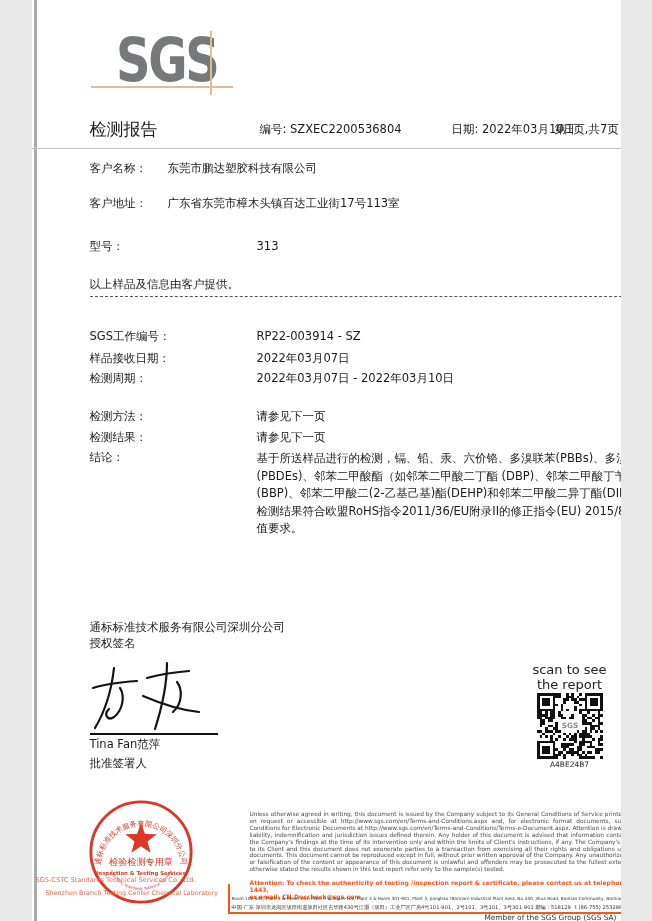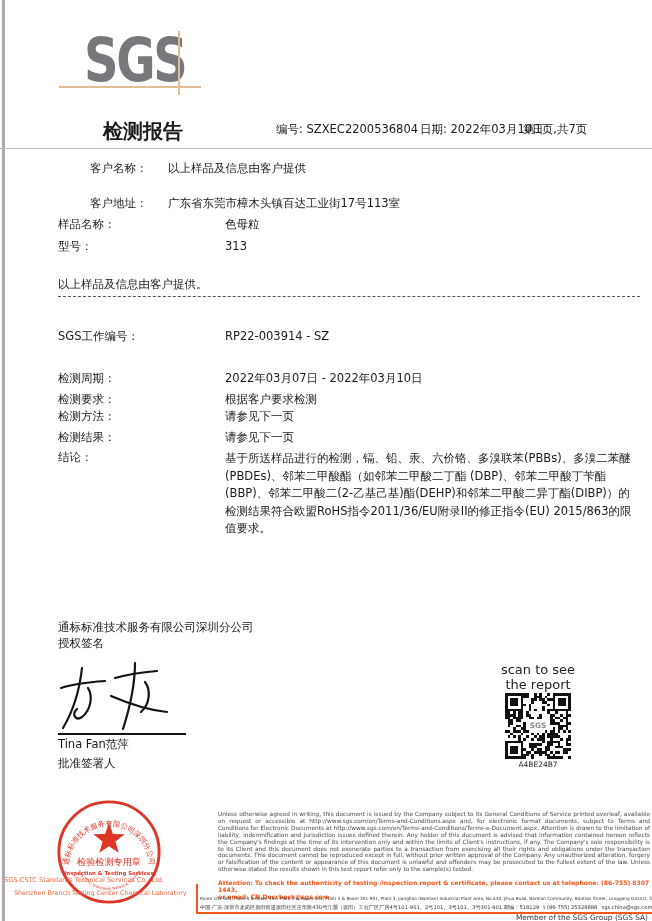--- a/index.html
+++ b/index.html
@@ -1,43 +1,43 @@
 <!DOCTYPE html>
 <html><head>
 <meta charset="utf-8">
 <style>
   * { margin:0; padding:0; box-sizing:border-box; }
   html,body { background:#e8e8e8; }
   #page {
-    position:relative; width:652px; height:921px; margin:0 auto;
+    position:relative; width:589px; height:921px; margin:0 auto;
     background:#ffffff; overflow:hidden;
     font-family:"DejaVu Sans", sans-serif; color:#1a1a1a;
   }
   .edge-line { position:absolute; left:2px; top:0; width:3px; height:921px; background:#aaaaaa; }
 
   
   .logo {
     position:absolute; left:84px; top:30px; font-size:60px; font-weight:bold;
     color:#77787b; line-height:1; letter-spacing:-3px;
     transform:scaleX(0.80); transform-origin:left top;
   }
   .logo-hline { position:absolute; left:59px; top:86px; width:142px; height:2px; background:#e3bd92; }
   .logo-vline { position:absolute; left:178px; top:31px; width:2px; height:64px; background:#e3bd92; }
 
   
-  .title { position:absolute; left:58px; top:118px; font-size:20px; font-weight:bold;margin-left:45px; }
-  .hdr-no   { position:absolute; left:228px; top:122px; font-size:11.5px;margin-left:48px; }
+  .title { position:absolute; left:58px; top:118px; font-size:17px; font-weight:normal; }
+  .hdr-no   { position:absolute; left:228px; top:122px; font-size:11.5px; }
   .hdr-date { position:absolute; left:420px; top:122px; font-size:11.5px; }
   .hdr-page { position:absolute; left:523px; top:122px; font-size:11.5px; }
   .header-rule { position:absolute; left:0; top:148px; width:652px; height:1px; background:#bfbfbf; }
 
   
   .row { position:absolute; left:58px; font-size:11.5px; white-space:nowrap; }
   .row .lbl { display:inline-block; }
-  .w78  .lbl { width:78px;margin-left:32px; }
+  .w78  .lbl { width:78px; }
   .w167 .lbl { width:167px; }
   .dashed-rule { position:absolute; left:58px; top:296px; width:582px; height:0; border-top:1.5px dashed #555; }
 
   .conclusion-lbl { position:absolute; left:58px; top:450px; font-size:11.5px; }
   .conclusion-val { position:absolute; left:225px; top:450px; width:408px; font-size:11.5px; line-height:17.6px; text-align:left; }
 
   
   .sig-company { position:absolute; left:58px; top:620px; font-size:11.5px; }
   .sig-auth    { position:absolute; left:58px; top:636px; font-size:11.5px; }
   .sig-svg     { position:absolute; left:55px; top:658px; }
@@ -82,42 +82,39 @@
   <div class="logo-hline"></div>
   <div class="logo-vline"></div>
 
   <div class="title">检测报告</div>
   <div class="hdr-no"><span>编号: </span><span>SZXEC2200536804</span></div>
   <div class="hdr-date"><span>日期: </span><span>2022年03月10日</span></div>
   <div class="hdr-page">第1页,共7页</div>
   <div class="header-rule"></div>
 
   <div class="row w78" style="top:161px">
-    <span class="lbl">客户名称：</span><span>以上样品及信息由客户提供</span>
+    <span class="lbl">客户名称：</span><span>东莞市鹏达塑胶科技有限公司</span>
   </div>
   <div class="row w78" style="top:196px">
     <span class="lbl">客户地址：</span><span>广东省东莞市樟木头镇百达工业街17号113室</span>
   </div>
-  <div class="row w167" style="top:217px">
-    <span class="lbl">样品名称：</span><span>色母粒</span>
-  </div>
   <div class="row w167" style="top:239px">
     <span class="lbl">型号：</span><span>313</span>
   </div>
   <div class="row" style="top:277px">以上样品及信息由客户提供。</div>
   <div class="dashed-rule"></div>
 
   <div class="row w167" style="top:329px">
     <span class="lbl">SGS工作编号：</span><span>RP22-003914 - SZ</span>
   </div>
+  <div class="row w167" style="top:351px">
+    <span class="lbl">样品接收日期：</span><span>2022年03月07日</span>
+  </div>
   <div class="row w167" style="top:371px">
     <span class="lbl">检测周期：</span><span>2022年03月07日 - 2022年03月10日</span>
-  </div>
-  <div class="row w167" style="top:392px">
-    <span class="lbl">检测要求：</span><span>根据客户要求检测</span>
   </div>
   <div class="row w167" style="top:409px">
     <span class="lbl">检测方法：</span><span>请参见下一页</span>
   </div>
   <div class="row w167" style="top:430px">
     <span class="lbl">检测结果：</span><span>请参见下一页</span>
   </div>
   <div class="conclusion-lbl">结论：</div>
   <div class="conclusion-val">基于所送样品进行的检测，镉、铅、汞、六价铬、多溴联苯(PBBs)、多溴二苯醚(PBDEs)、邻苯二甲酸酯（如邻苯二甲酸二丁酯 (DBP)、邻苯二甲酸丁苄酯(BBP)、邻苯二甲酸二(2-乙基己基)酯(DEHP)和邻苯二甲酸二异丁酯(DIBP)）的检测结果符合欧盟RoHS指令2011/36/EU附录II的修正指令(EU) 2015/863的限值要求。</div>
 

